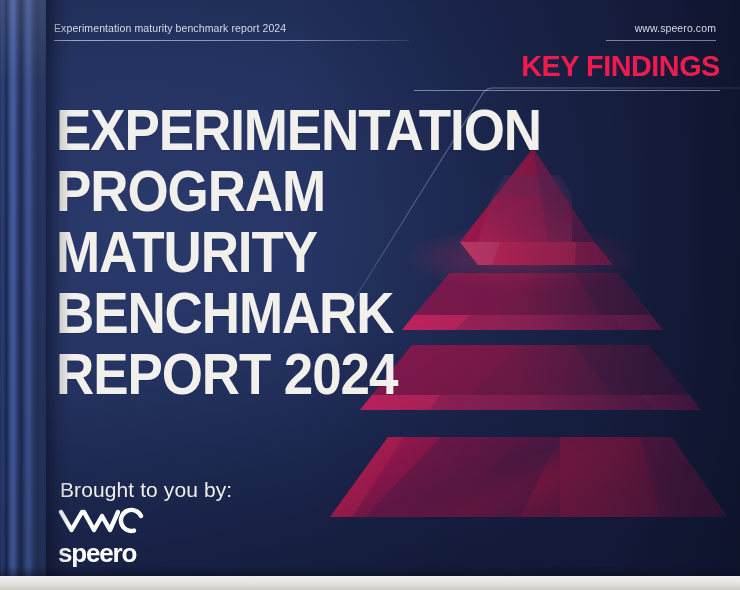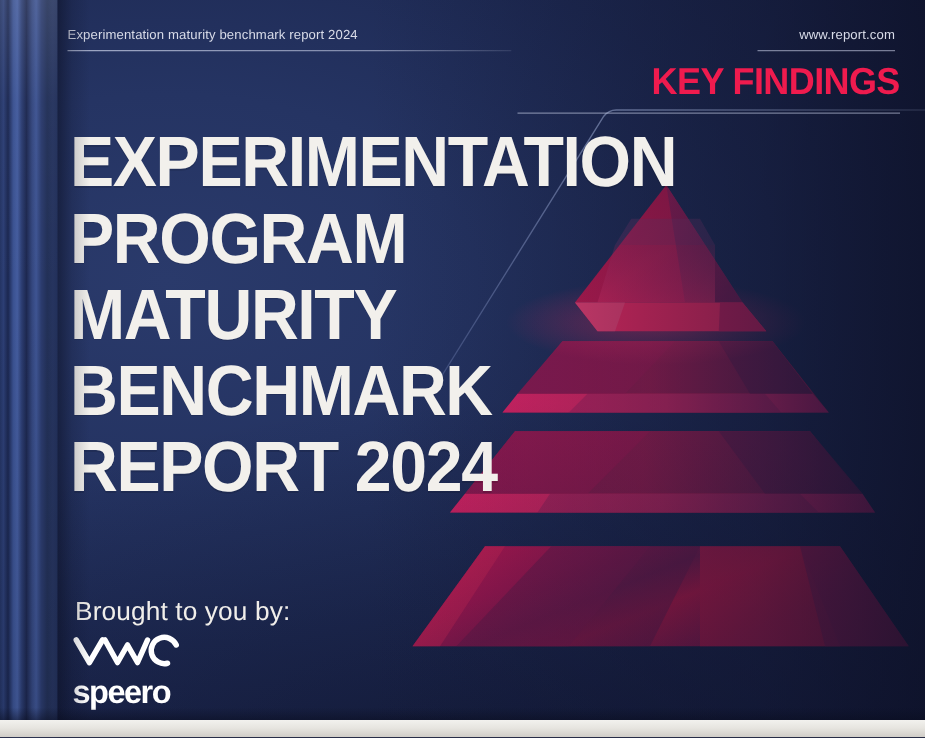--- a/index.html
+++ b/index.html
@@ -230,21 +230,21 @@
       </g>
 
     </g>
   </svg>
 
   <div class="vignette"></div>
 
   <div class="hdr">
     <div class="hdr-left">Experimentation maturity benchmark report 2024</div>
     <div class="hdr-left-rule"></div>
-    <div class="hdr-right">www.report.com</div>
+    <div class="hdr-right">www.speero.com</div>
     <div class="hdr-right-rule"></div>
   </div>
 
   <div class="keyfind">KEY FINDINGS</div>
   <div class="keyfind-rule" style="right:20px;"></div>
 
   <h1 class="title">
     <span class="ln">EXPERIMENTATION</span>
     <span class="ln">PROGRAM</span>
     <span class="ln">MATURITY</span>

